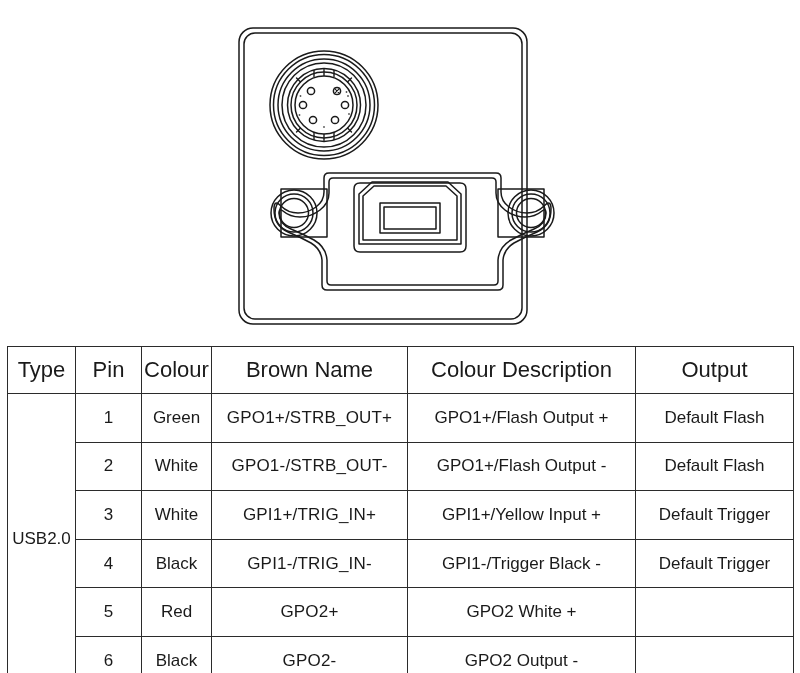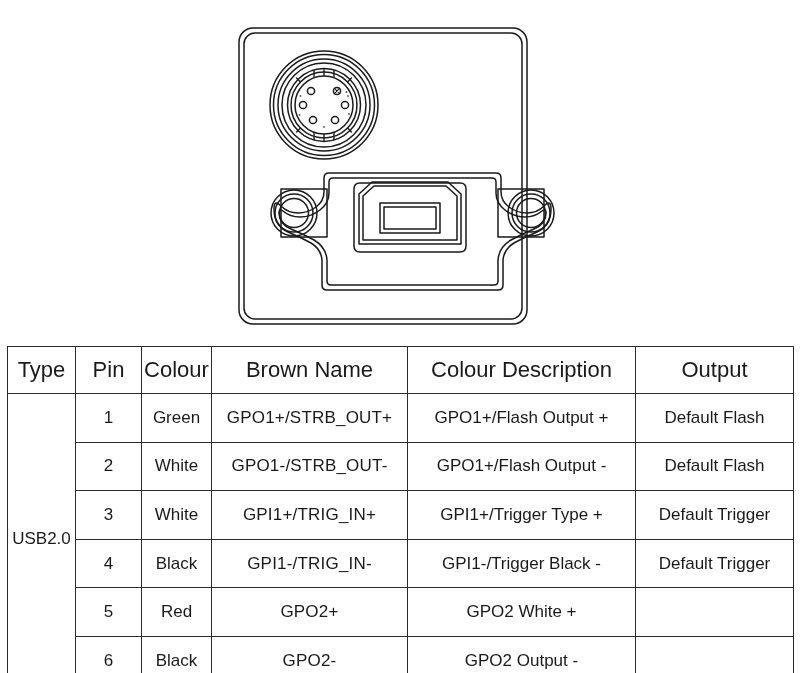--- a/index.html
+++ b/index.html
@@ -297,21 +297,21 @@
         <td class="pin-cell">2</td>
         <td class="colour-cell">White</td>
         <td class="signal-name">GPO1-/STRB_OUT-</td>
         <td class="signal-desc">GPO1+/Flash Output -</td>
         <td class="remarks">Default Flash</td>
       </tr>
       <tr>
         <td class="pin-cell">3</td>
         <td class="colour-cell">White</td>
         <td class="signal-name">GPI1+/TRIG_IN+</td>
-        <td class="signal-desc">GPI1+/Trigger Type +</td>
+        <td class="signal-desc">GPI1+/Yellow Input +</td>
         <td class="remarks">Default Trigger</td>
       </tr>
       <tr>
         <td class="pin-cell">4</td>
         <td class="colour-cell">Black</td>
         <td class="signal-name">GPI1-/TRIG_IN-</td>
         <td class="signal-desc">GPI1-/Trigger Black -</td>
         <td class="remarks">Default Trigger</td>
       </tr>
       <tr>

